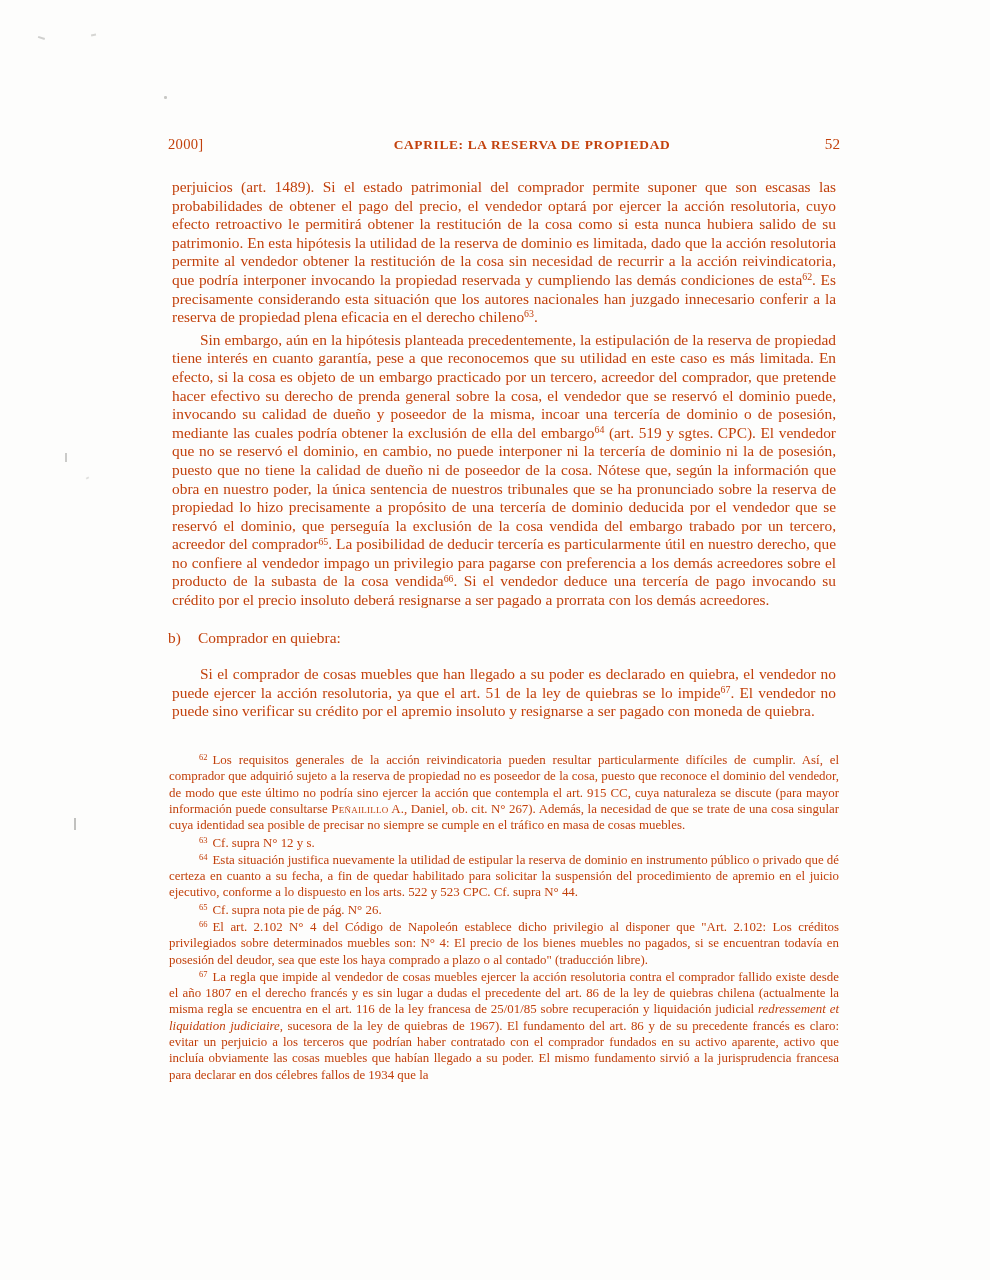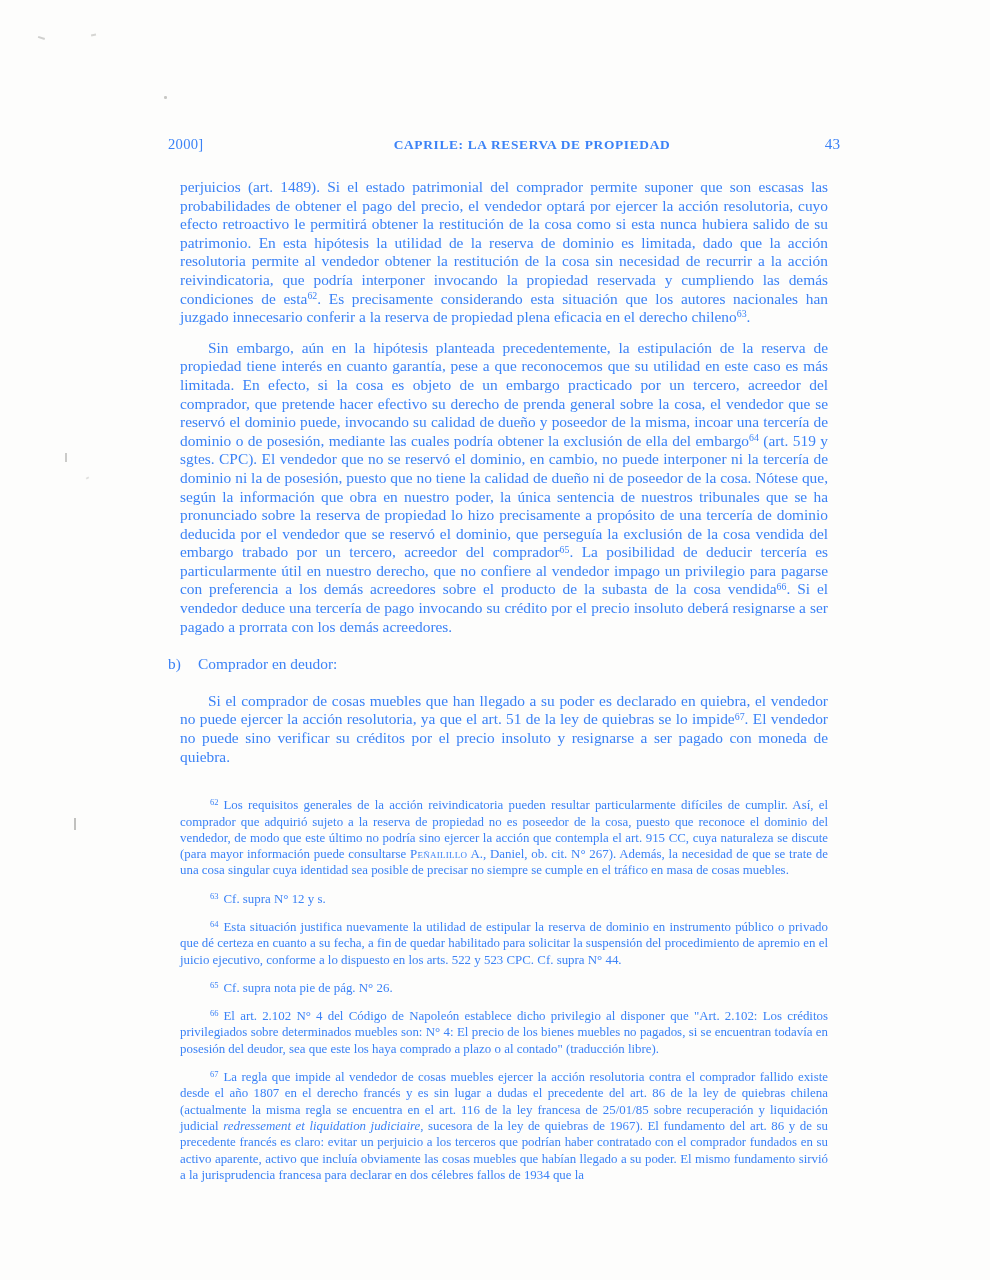--- a/index.html
+++ b/index.html
@@ -3,21 +3,21 @@
 <meta charset="utf-8">
 <style>
   html, body { margin: 0; padding: 0; background: #e9e9e7; }
   .page {
     position: relative;
     width: 990px;
     height: 1280px;
     margin: 0 auto;
     background: #fdfdfc;
     overflow: hidden;
-    color: #3b82f6;
+    color: #c2410c;
     font-family: "Liberation Serif", "DejaVu Serif", serif;
   }
   .content {
     position: absolute;
     left: 168px;
     top: 135px;
     width: 672px;
   }
   .page-header {
     display: flex;
@@ -30,21 +30,21 @@
     text-align: center;
     font-size: 13.4px;
     letter-spacing: 0.05em;
     padding-left: 28px;
     font-weight: bold;
   }
   .hdr-page { width: 72px; text-align: right; font-size: 15.2px; }
 
   .body-text { margin-top: 25px; }
   .body-text p {
-    margin: 12px;
+    margin: 4px;
     font-size: 15.4px;
     line-height: 18.6px;
     text-align: justify;
   }
   p.indent { text-indent: 28px; }
 
   sup.fn-ref {
     font-size: 0.64em;
     line-height: 0;
     vertical-align: baseline;
@@ -54,21 +54,21 @@
   }
 
   .section-heading {
     margin: 19px 0 18px 0 !important;
     text-align: left !important;
   }
   .section-heading .marker { display: inline-block; width: 30px; }
 
   .footnotes { margin-top: 31px; }
   .footnotes p {
-    margin: 12px;
+    margin: 1px;
     font-size: 12.9px;
     line-height: 16.3px;
     text-align: justify;
     text-indent: 30px;
   }
   .fn-num {
     font-size: 0.66em;
     line-height: 0;
     vertical-align: baseline;
     position: relative;
@@ -96,32 +96,32 @@
   <span class="artifact a3"></span>
   <span class="artifact a4"></span>
   <span class="artifact a5"></span>
   <span class="artifact a6"></span>
 
   <div class="content">
 
     <div class="page-header">
       <span class="hdr-year">2000]</span>
       <span class="hdr-title">CAPRILE: LA RESERVA DE PROPIEDAD</span>
-      <span class="hdr-page">43</span>
+      <span class="hdr-page">52</span>
     </div>
 
     <div class="body-text">
 
       <p><span>perjuicios (art. 1489). Si el estado patrimonial del comprador permite suponer que son escasas las probabilidades de obtener el pago del precio, el vendedor optará por ejercer la acción resolutoria, cuyo efecto retroactivo le permitirá obtener la restitución de la cosa como si esta nunca hubiera salido de su patrimonio. En esta hipótesis la utilidad de la reserva de dominio es limitada, dado que la acción resolutoria permite al vendedor obtener la restitución de la cosa sin necesidad de recurrir a la acción reivindicatoria, que podría interponer invocando la propiedad reservada y cumpliendo las demás condiciones de esta</span><sup class="fn-ref">62</sup><span>. Es precisamente considerando esta situación que los autores nacionales han juzgado innecesario conferir a la reserva de propiedad plena eficacia en el derecho chileno</span><sup class="fn-ref">63</sup><span>.</span></p>
 
       <p class="indent"><span>Sin embargo, aún en la hipótesis planteada precedentemente, la estipulación de la reserva de propiedad tiene interés en cuanto garantía, pese a que reconocemos que su utilidad en este caso es más limitada. En efecto, si la cosa es objeto de un embargo practicado por un tercero, acreedor del comprador, que pretende hacer efectivo su derecho de prenda general sobre la cosa, el vendedor que se reservó el dominio puede, invocando su calidad de dueño y poseedor de la misma, incoar una tercería de dominio o de posesión, mediante las cuales podría obtener la exclusión de ella del embargo</span><sup class="fn-ref">64</sup><span> (art. 519 y sgtes. CPC). El vendedor que no se reservó el dominio, en cambio, no puede interponer ni la tercería de dominio ni la de posesión, puesto que no tiene la calidad de dueño ni de poseedor de la cosa. Nótese que, según la información que obra en nuestro poder, la única sentencia de nuestros tribunales que se ha pronunciado sobre la reserva de propiedad lo hizo precisamente a propósito de una tercería de dominio deducida por el vendedor que se reservó el dominio, que perseguía la exclusión de la cosa vendida del embargo trabado por un tercero, acreedor del comprador</span><sup class="fn-ref">65</sup><span>. La posibilidad de deducir tercería es particularmente útil en nuestro derecho, que no confiere al vendedor impago un privilegio para pagarse con preferencia a los demás acreedores sobre el producto de la subasta de la cosa vendida</span><sup class="fn-ref">66</sup><span>. Si el vendedor deduce una tercería de pago invocando su crédito por el precio insoluto deberá resignarse a ser pagado a prorrata con los demás acreedores.</span></p>
 
-      <p class="section-heading"><span class="marker">b)</span><span>Comprador en deudor:</span></p>
+      <p class="section-heading"><span class="marker">b)</span><span>Comprador en quiebra:</span></p>
 
-      <p class="indent"><span>Si el comprador de cosas muebles que han llegado a su poder es declarado en quiebra, el vendedor no puede ejercer la acción resolutoria, ya que el art. 51 de la ley de quiebras se lo impide</span><sup class="fn-ref">67</sup><span>. El vendedor no puede sino verificar su créditos por el precio insoluto y resignarse a ser pagado con moneda de quiebra.</span></p>
+      <p class="indent"><span>Si el comprador de cosas muebles que han llegado a su poder es declarado en quiebra, el vendedor no puede ejercer la acción resolutoria, ya que el art. 51 de la ley de quiebras se lo impide</span><sup class="fn-ref">67</sup><span>. El vendedor no puede sino verificar su crédito por el apremio insoluto y resignarse a ser pagado con moneda de quiebra.</span></p>
 
     </div>
 
     <div class="footnotes">
 
       <p><sup class="fn-num">62</sup><span>Los requisitos generales de la acción reivindicatoria pueden resultar particularmente difíciles de cumplir. Así, el comprador que adquirió sujeto a la reserva de propiedad no es poseedor de la cosa, puesto que reconoce el dominio del vendedor, de modo que este último no podría sino ejercer la acción que contempla el art. 915 CC, cuya naturaleza se discute (para mayor información puede consultarse </span><span class="smallcaps">Peñailillo</span><span> A., Daniel, ob. cit. N° 267). Además, la necesidad de que se trate de una cosa singular cuya identidad sea posible de precisar no siempre se cumple en el tráfico en masa de cosas muebles.</span></p>
 
       <p><sup class="fn-num">63</sup><span>Cf. supra N° 12 y s.</span></p>
 
       <p><sup class="fn-num">64</sup><span>Esta situación justifica nuevamente la utilidad de estipular la reserva de dominio en instrumento público o privado que dé certeza en cuanto a su fecha, a fin de quedar habilitado para solicitar la suspensión del procedimiento de apremio en el juicio ejecutivo, conforme a lo dispuesto en los arts. 522 y 523 CPC. Cf. supra N° 44.</span></p>

